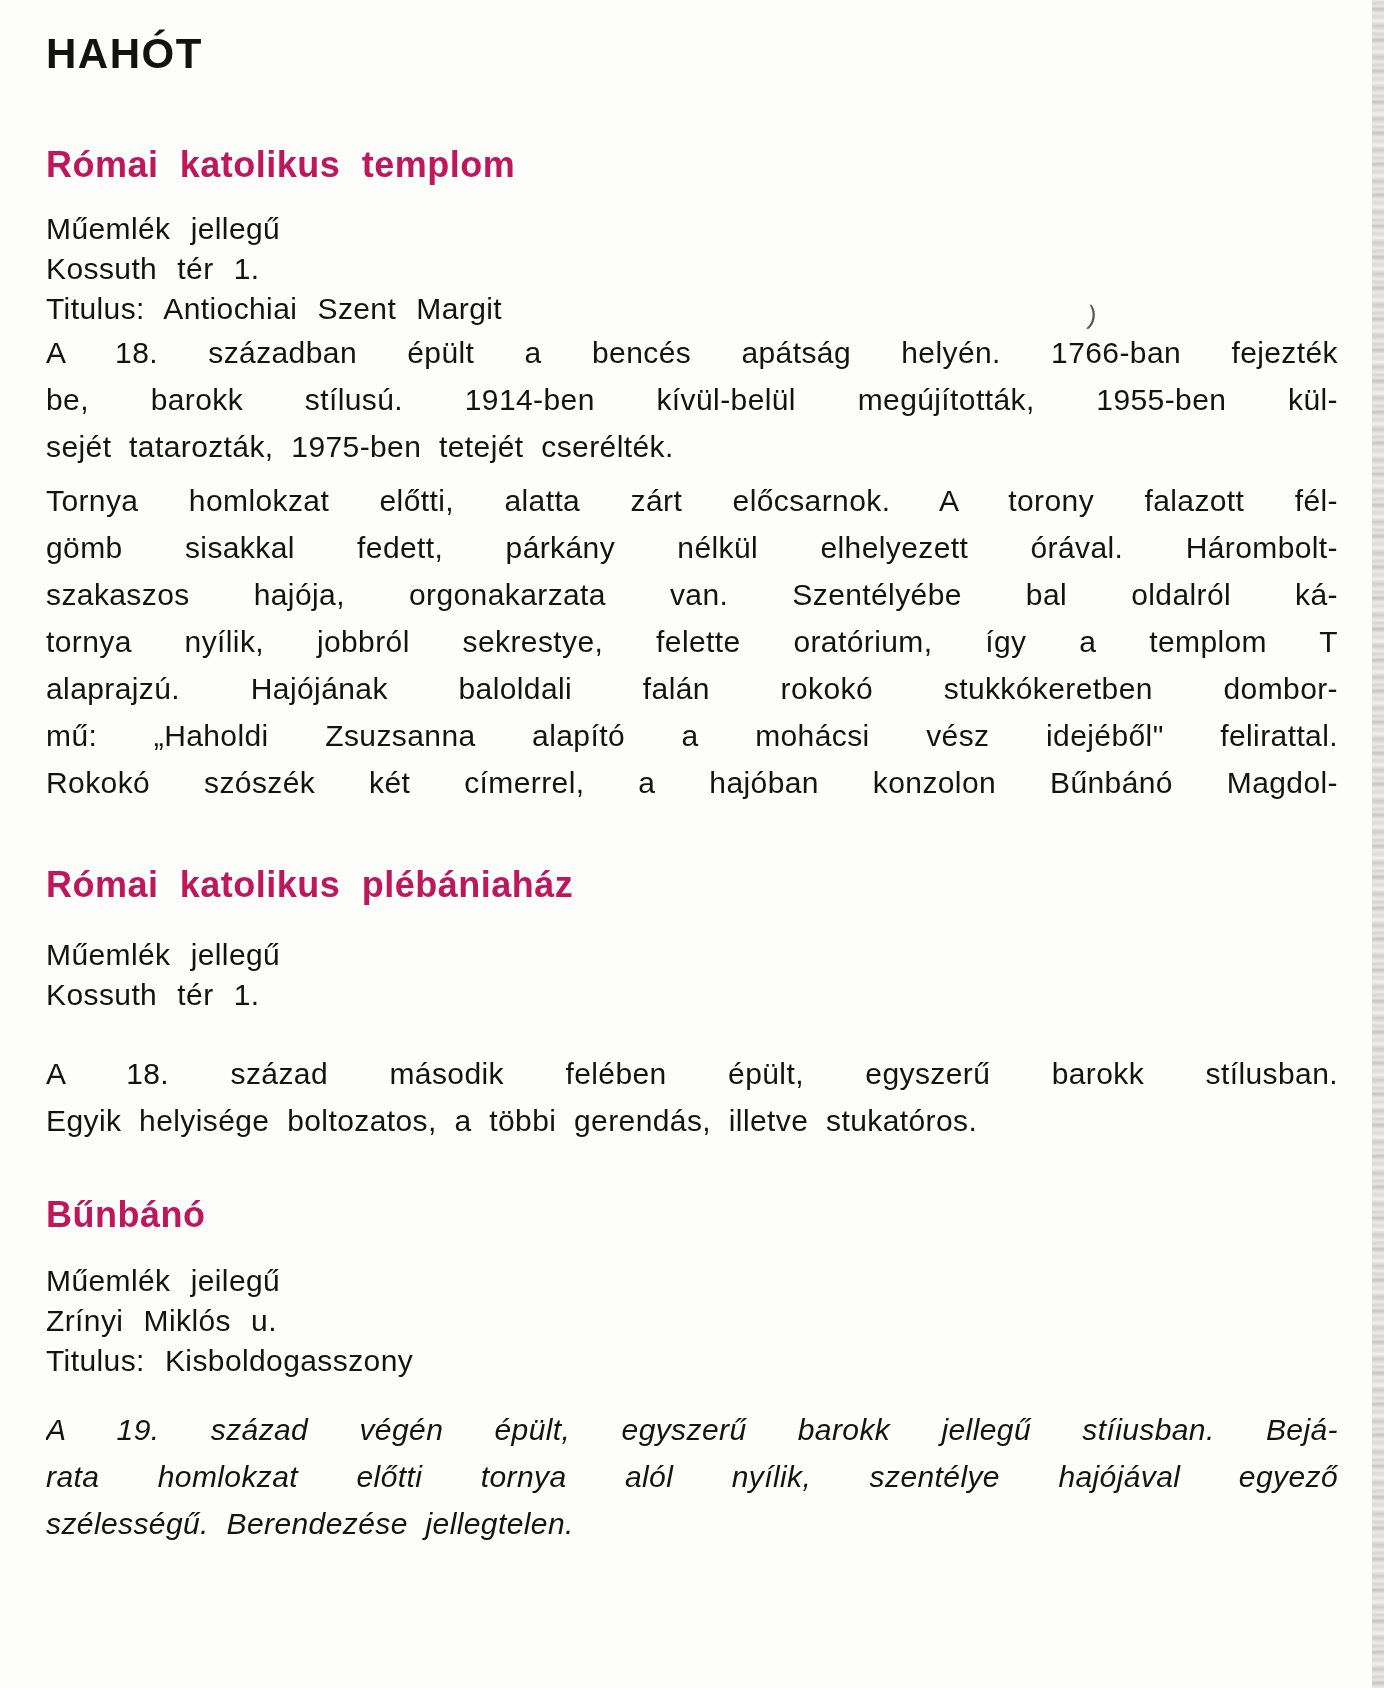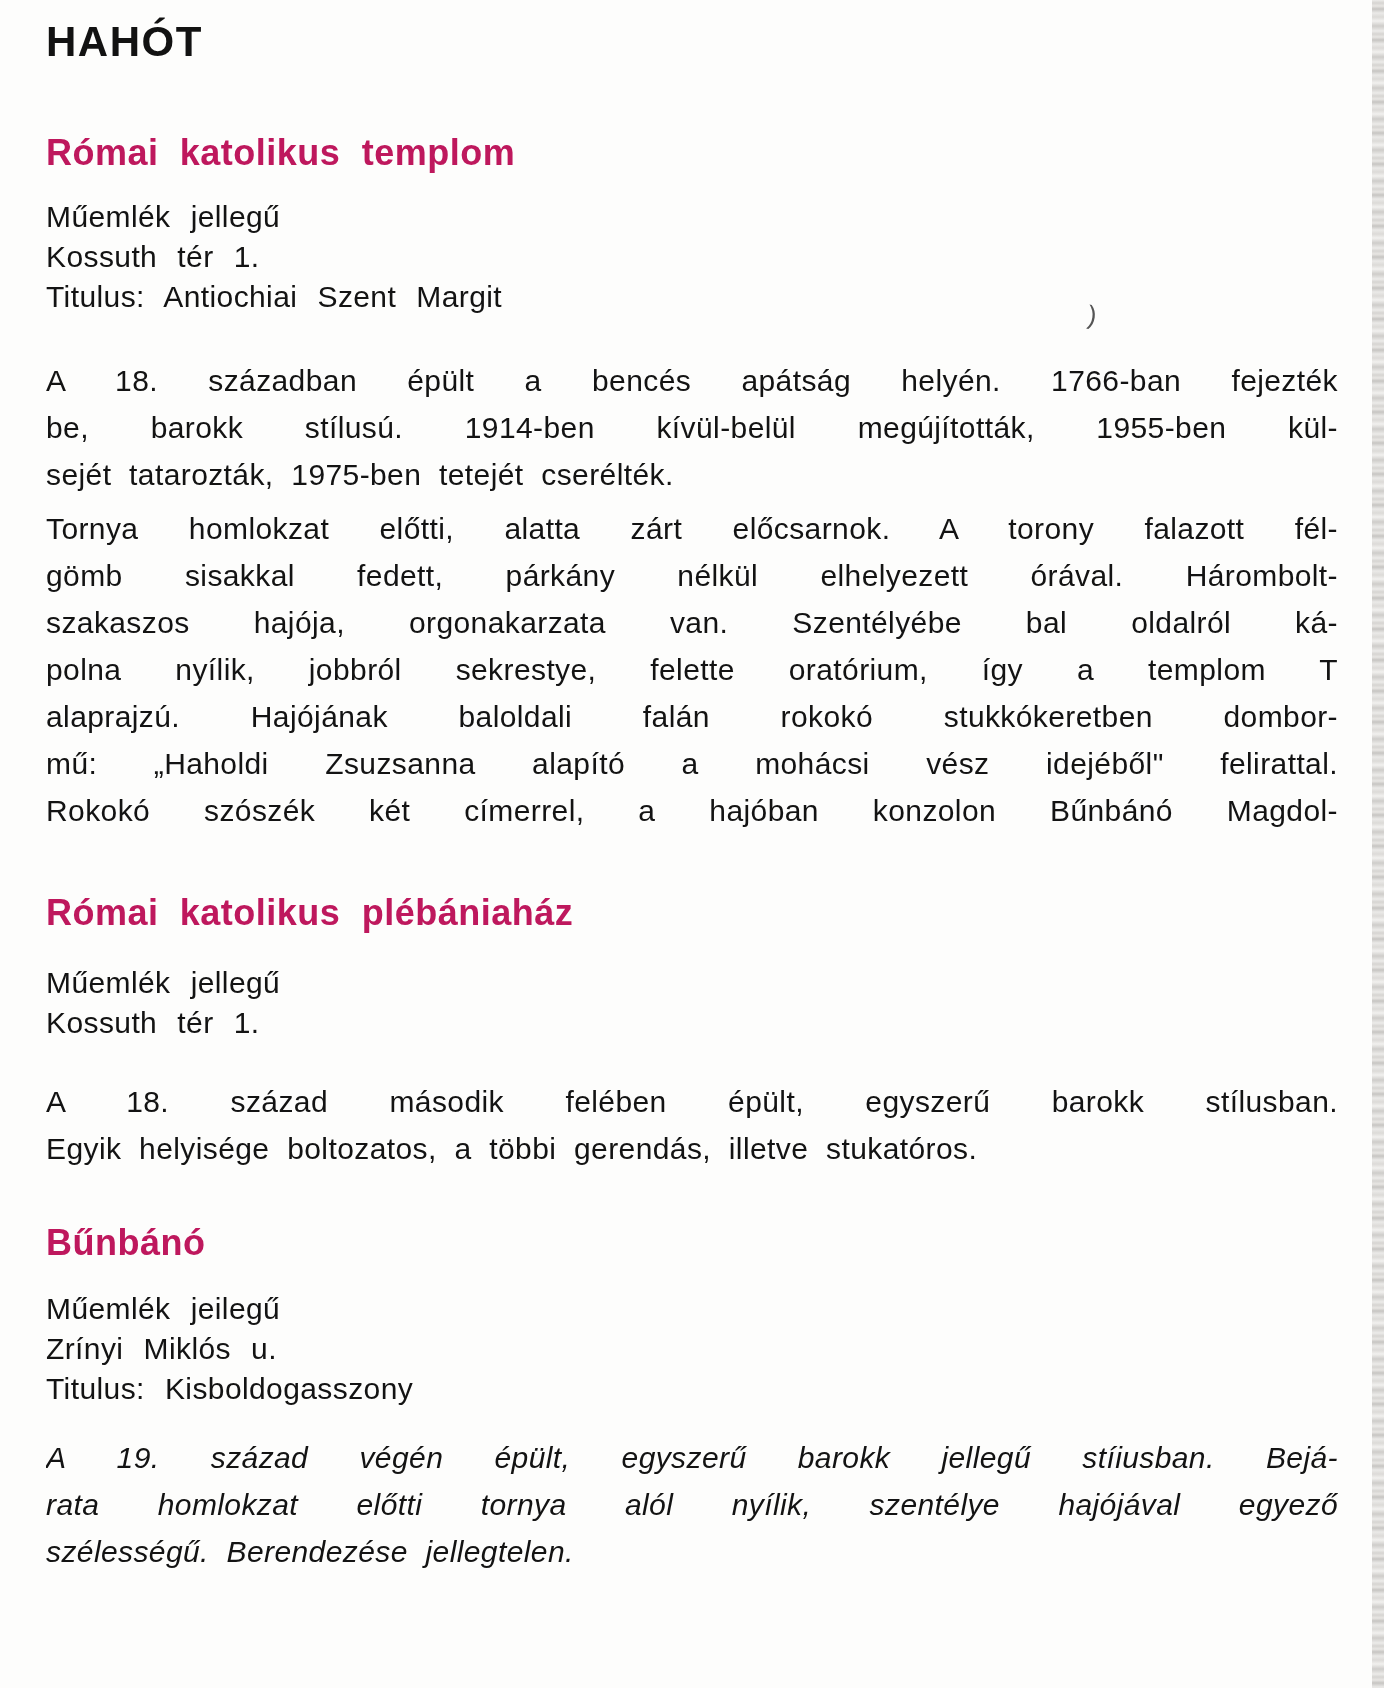--- a/index.html
+++ b/index.html
@@ -11,21 +11,21 @@
     overflow: hidden;
     font-family: "Liberation Sans", sans-serif;
     color: #131313;
     -webkit-font-smoothing: antialiased;
   }
   .page {
     position: relative;
     width: 1384px;
     height: 1688px;
     box-sizing: border-box;
-    padding: 16px 0 0 46px;
+    padding: 28px 0 0 46px;
   }
   .content { width: 1292px; }
 
   .doc-title {
     margin: 0;
     font-size: 42px;
     font-weight: 700;
     letter-spacing: 1.5px;
     line-height: 52px;
     color: #121212;
@@ -46,21 +46,21 @@
 
   .meta { margin-top: 22px; }
   .meta .line {
     line-height: 40px;
     height: 40px;
     font-size: 30px;
     word-spacing: 0.38em;
     letter-spacing: 0.4px;
   }
 
-  .para { margin-top: 40px; }
+  .para { }
   .para-tight { margin-top: 7px; }
   .para-3 { margin-top: 35px; }
   .para-4 { margin-top: 25px; font-style: italic; }
   .meta-2 { margin-top: 28px; }
   .meta-3 { margin-top: 24px; }
 
   .para .line {
     font-size: 30px;
     line-height: 47px;
     height: 47px;
@@ -119,21 +119,21 @@
       <div class="para">
         <div class="line jline">A 18. században épült a bencés apátság helyén. 1766-ban fejezték</div>
         <div class="line jline">be, barokk stílusú. 1914-ben kívül-belül megújították, 1955-ben kül-</div>
         <div class="line">sejét tatarozták, 1975-ben tetejét cserélték.</div>
       </div>
 
       <div class="para para-tight">
         <div class="line jline">Tornya homlokzat előtti, alatta zárt előcsarnok. A torony falazott fél-</div>
         <div class="line jline">gömb sisakkal fedett, párkány nélkül elhelyezett órával. Hárombolt-</div>
         <div class="line jline">szakaszos hajója, orgonakarzata van. Szentélyébe bal oldalról ká-</div>
-        <div class="line jline">polna nyílik, jobbról sekrestye, felette oratórium, így a templom T</div>
+        <div class="line jline">tornya nyílik, jobbról sekrestye, felette oratórium, így a templom T</div>
         <div class="line jline">alaprajzú. Hajójának baloldali falán rokokó stukkókeretben dombor-</div>
         <div class="line jline">mű: „Haholdi Zsuzsanna alapító a mohácsi vész idejéből" felirattal.</div>
         <div class="line jline">Rokokó szószék két címerrel, a hajóban konzolon Bűnbánó Magdol-</div>
       </div>
     </section>
 
     <section>
       <h2 class="section-heading sh-2">Római katolikus plébániaház</h2>
 
       <div class="meta meta-2">

